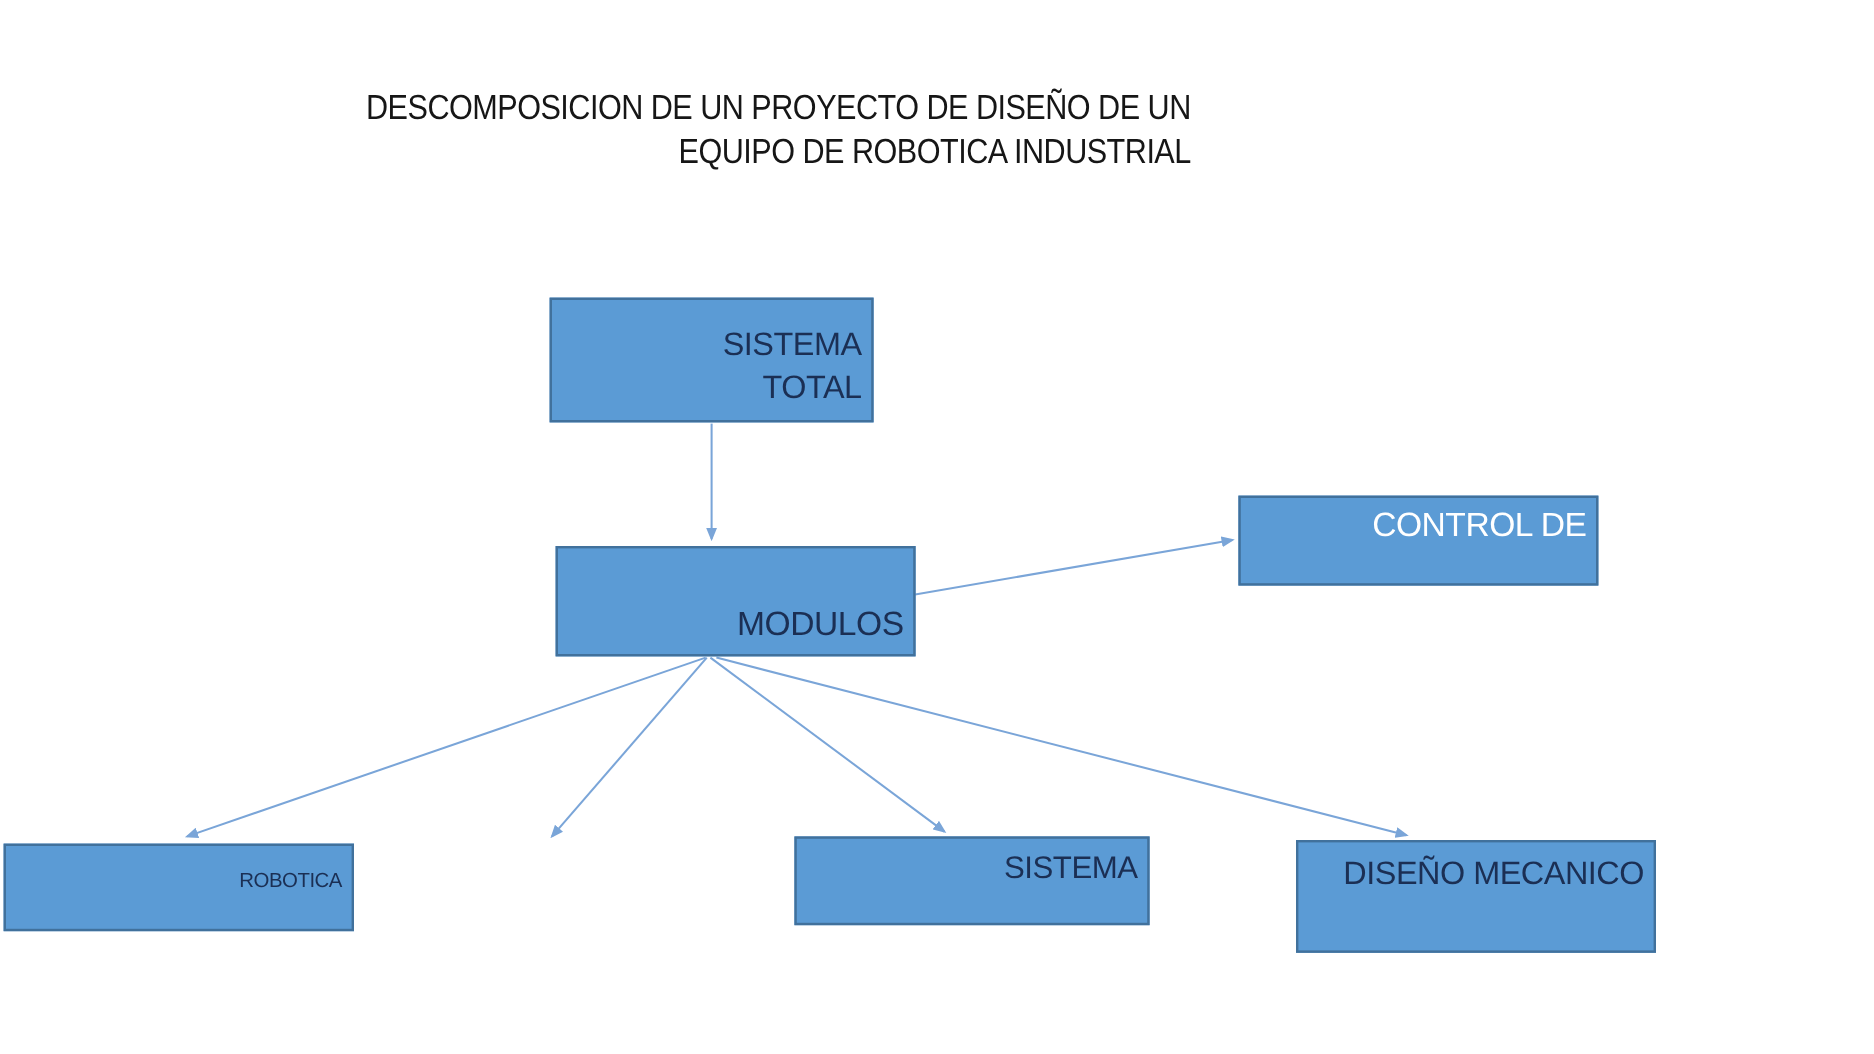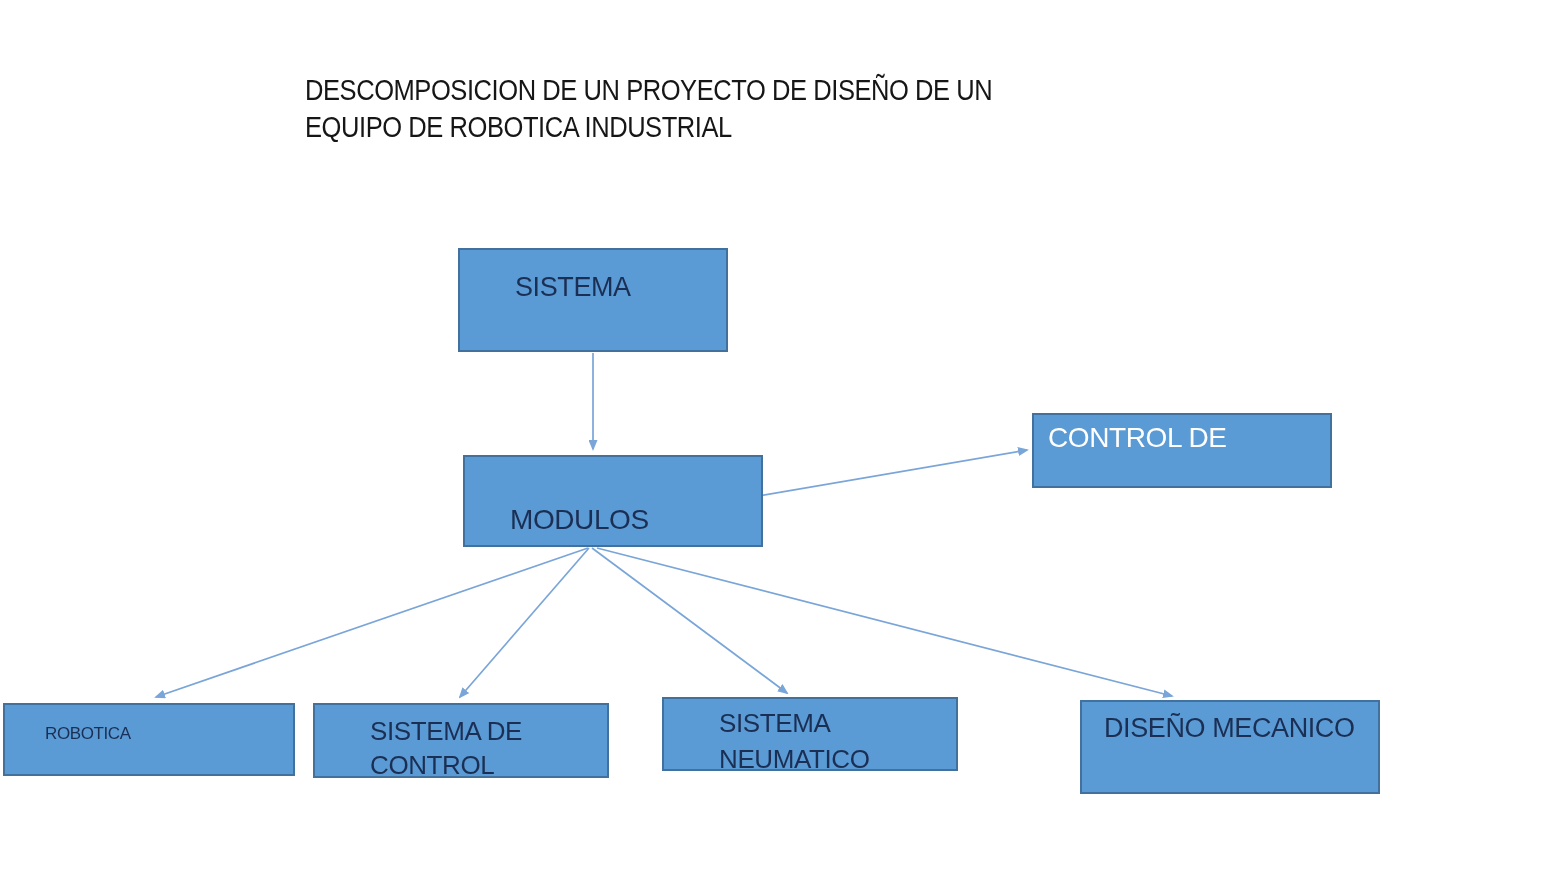--- a/index.html
+++ b/index.html
@@ -14,20 +14,21 @@
   * { margin: 0; padding: 0; box-sizing: border-box; }
   html, body { background: #ffffff; }
   body { font-family: "Liberation Sans", sans-serif; }
 
   .canvas {
     position: relative;
     width: 1562px;
     height: 878px;
     background: var(--page-bg);
     overflow: hidden;
+    text-align: right;
   }
 
   .slide-title {
     position: absolute;
     left: 305px;
     top: 72px;
     color: var(--title-text);
     font-size: 29px;
     line-height: 37px;
     letter-spacing: -0.5px;
@@ -85,41 +86,37 @@
     <line class="edge" x1="593" y1="353" x2="593" y2="449" marker-end="url(#ah)"></line>
     <line class="edge" x1="724" y1="502" x2="1027" y2="450" marker-end="url(#ah)"></line>
     <line class="edge" x1="588" y1="548" x2="156" y2="697" marker-end="url(#ah)"></line>
     <line class="edge" x1="589" y1="548" x2="460" y2="697" marker-end="url(#ah)"></line>
     <line class="edge" x1="592" y1="548" x2="787" y2="693" marker-end="url(#ah)"></line>
     <line class="edge" x1="597" y1="548" x2="1172" y2="696" marker-end="url(#ah)"></line>
   </svg>
 
   <div class="node" id="node-sistema-total">
     <span class="l">SISTEMA</span>
+    <span class="l">TOTAL</span>
   </div>
 
   <div class="node" id="node-modulos">
     <span class="l">MODULOS</span>
   </div>
 
   <div class="node" id="node-control-de-movimiento">
     <span class="l">CONTROL DE</span>
   </div>
 
   <div class="node" id="node-robotica">
     <span class="l">ROBOTICA</span>
   </div>
 
-  <div class="node" id="node-sistema-de-control">
-    <span class="l">SISTEMA DE</span>
-    <span class="l">CONTROL</span>
-  </div>
 
   <div class="node" id="node-sistema-neumatico">
     <span class="l">SISTEMA</span>
-    <span class="l">NEUMATICO</span>
   </div>
 
   <div class="node" id="node-diseno-mecanico">
     <span class="l">DISEÑO MECANICO</span>
   </div>
 
 </div>
 
 </body></html>

